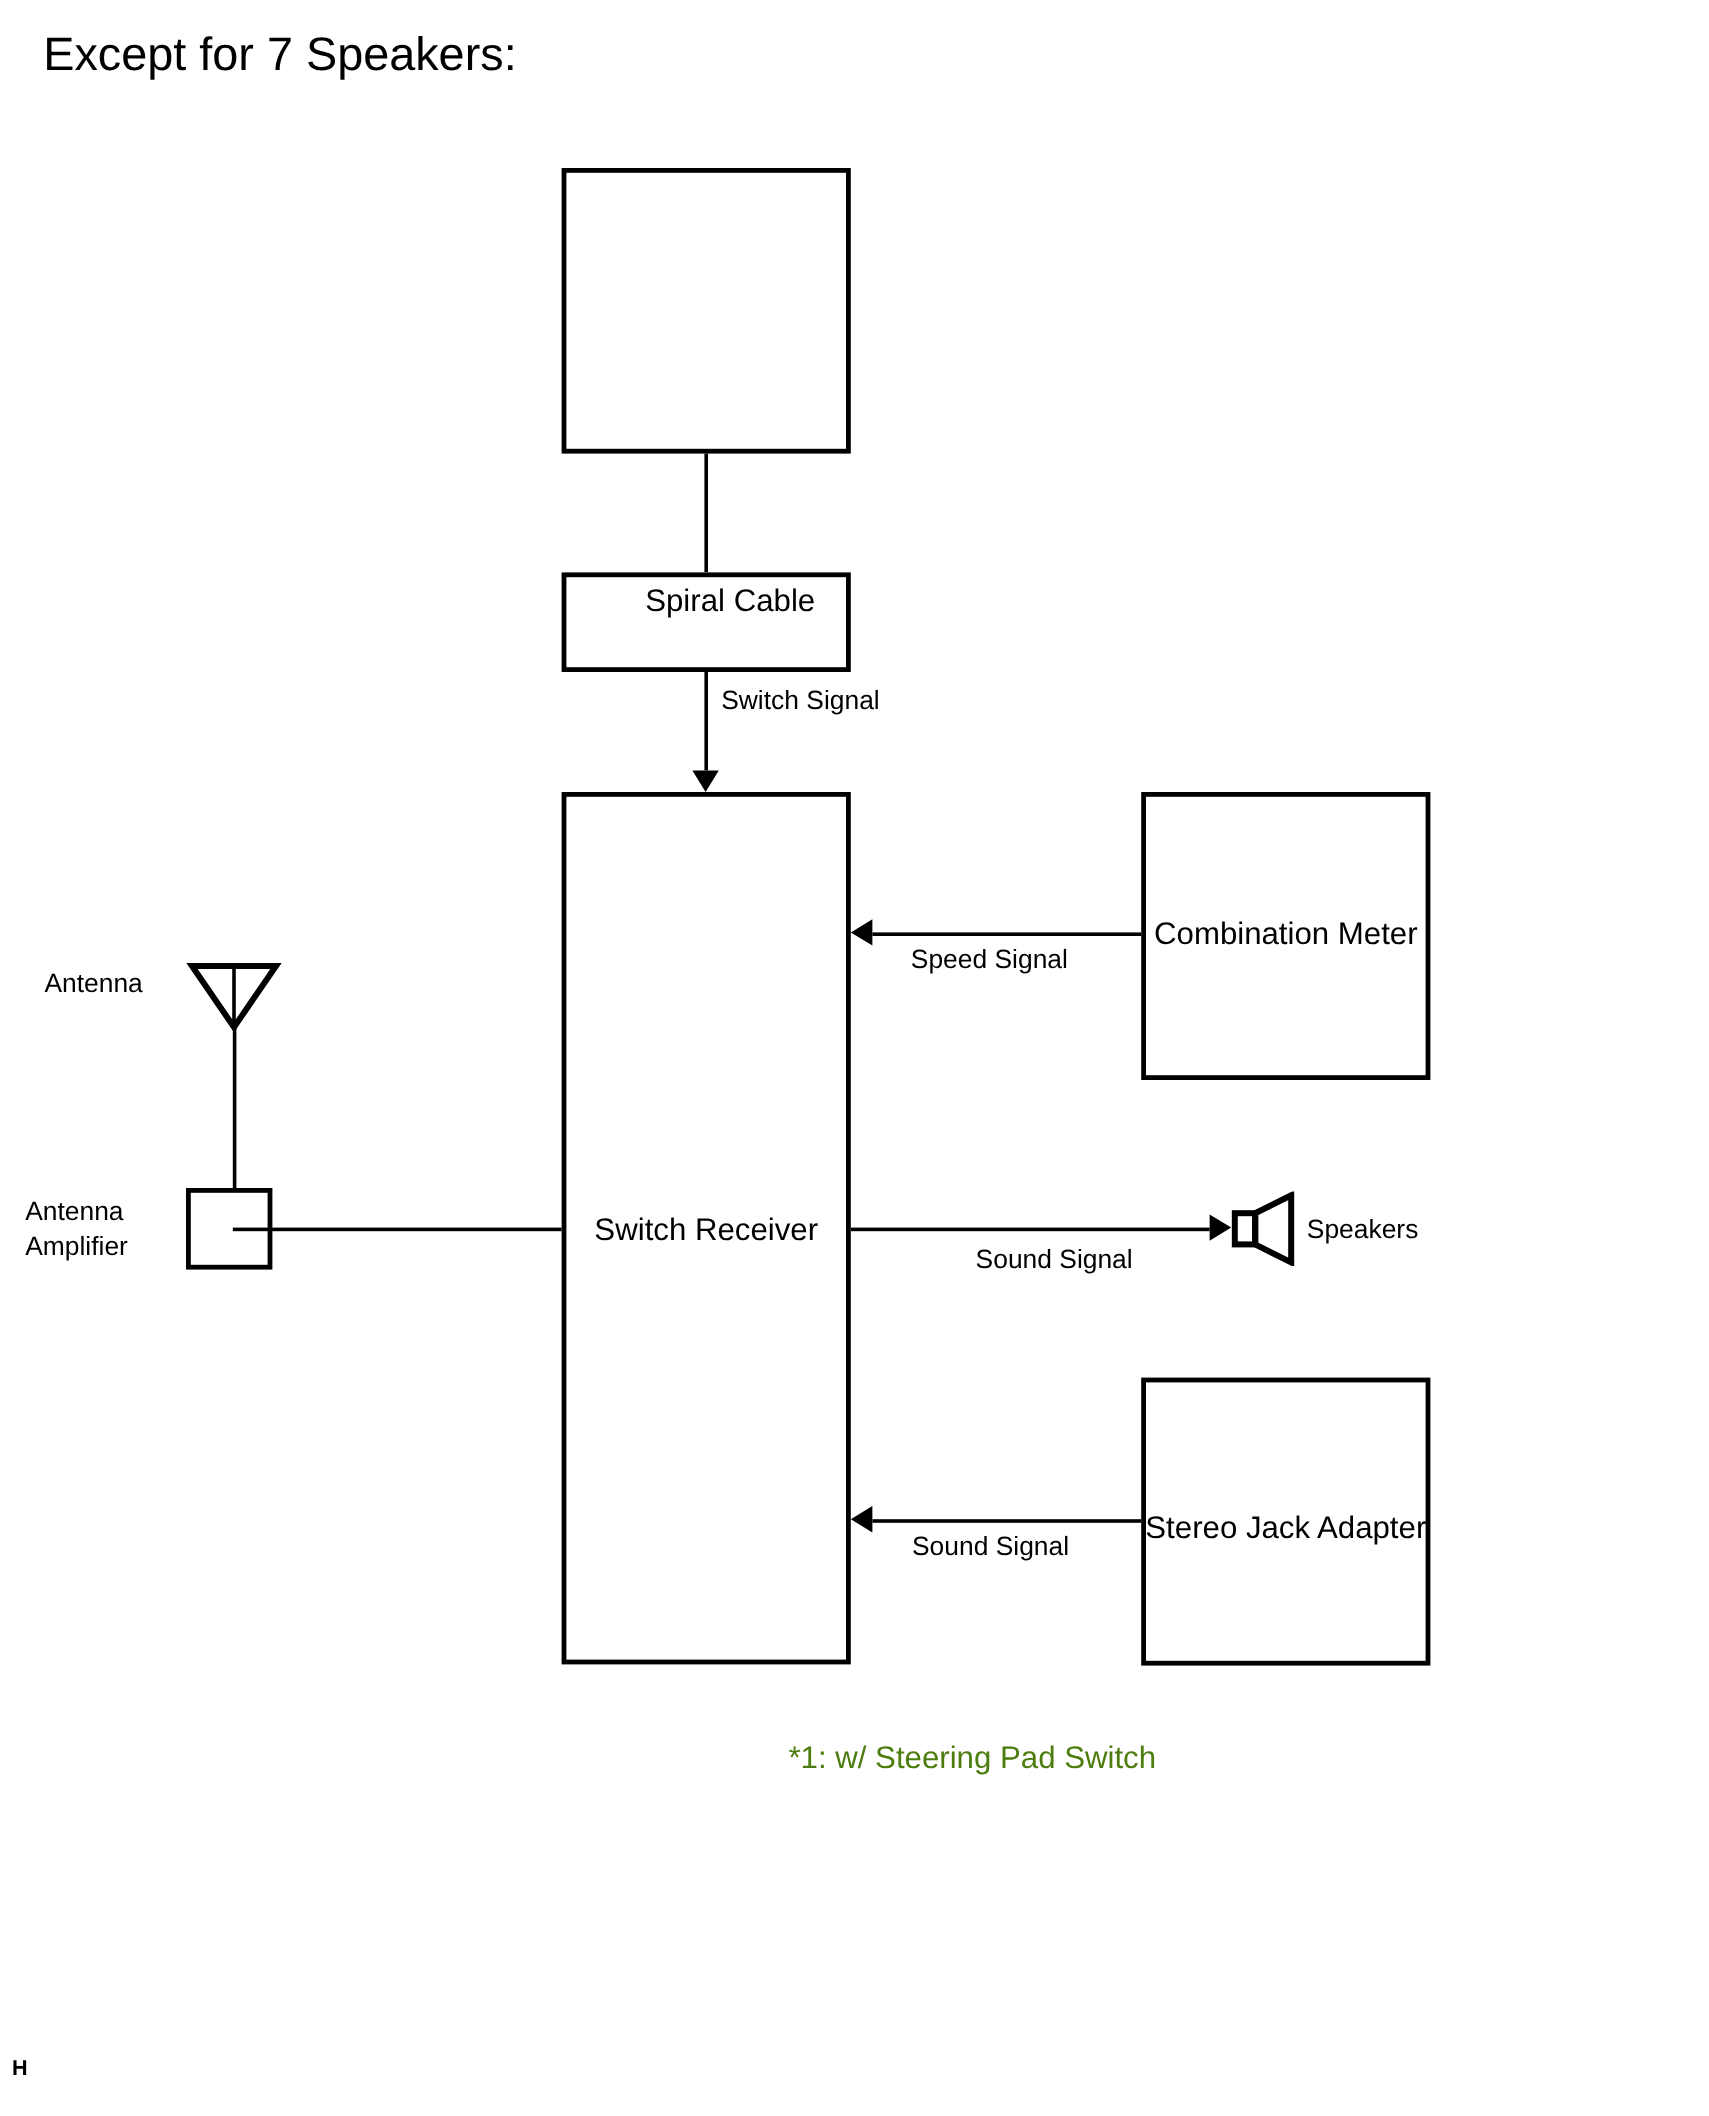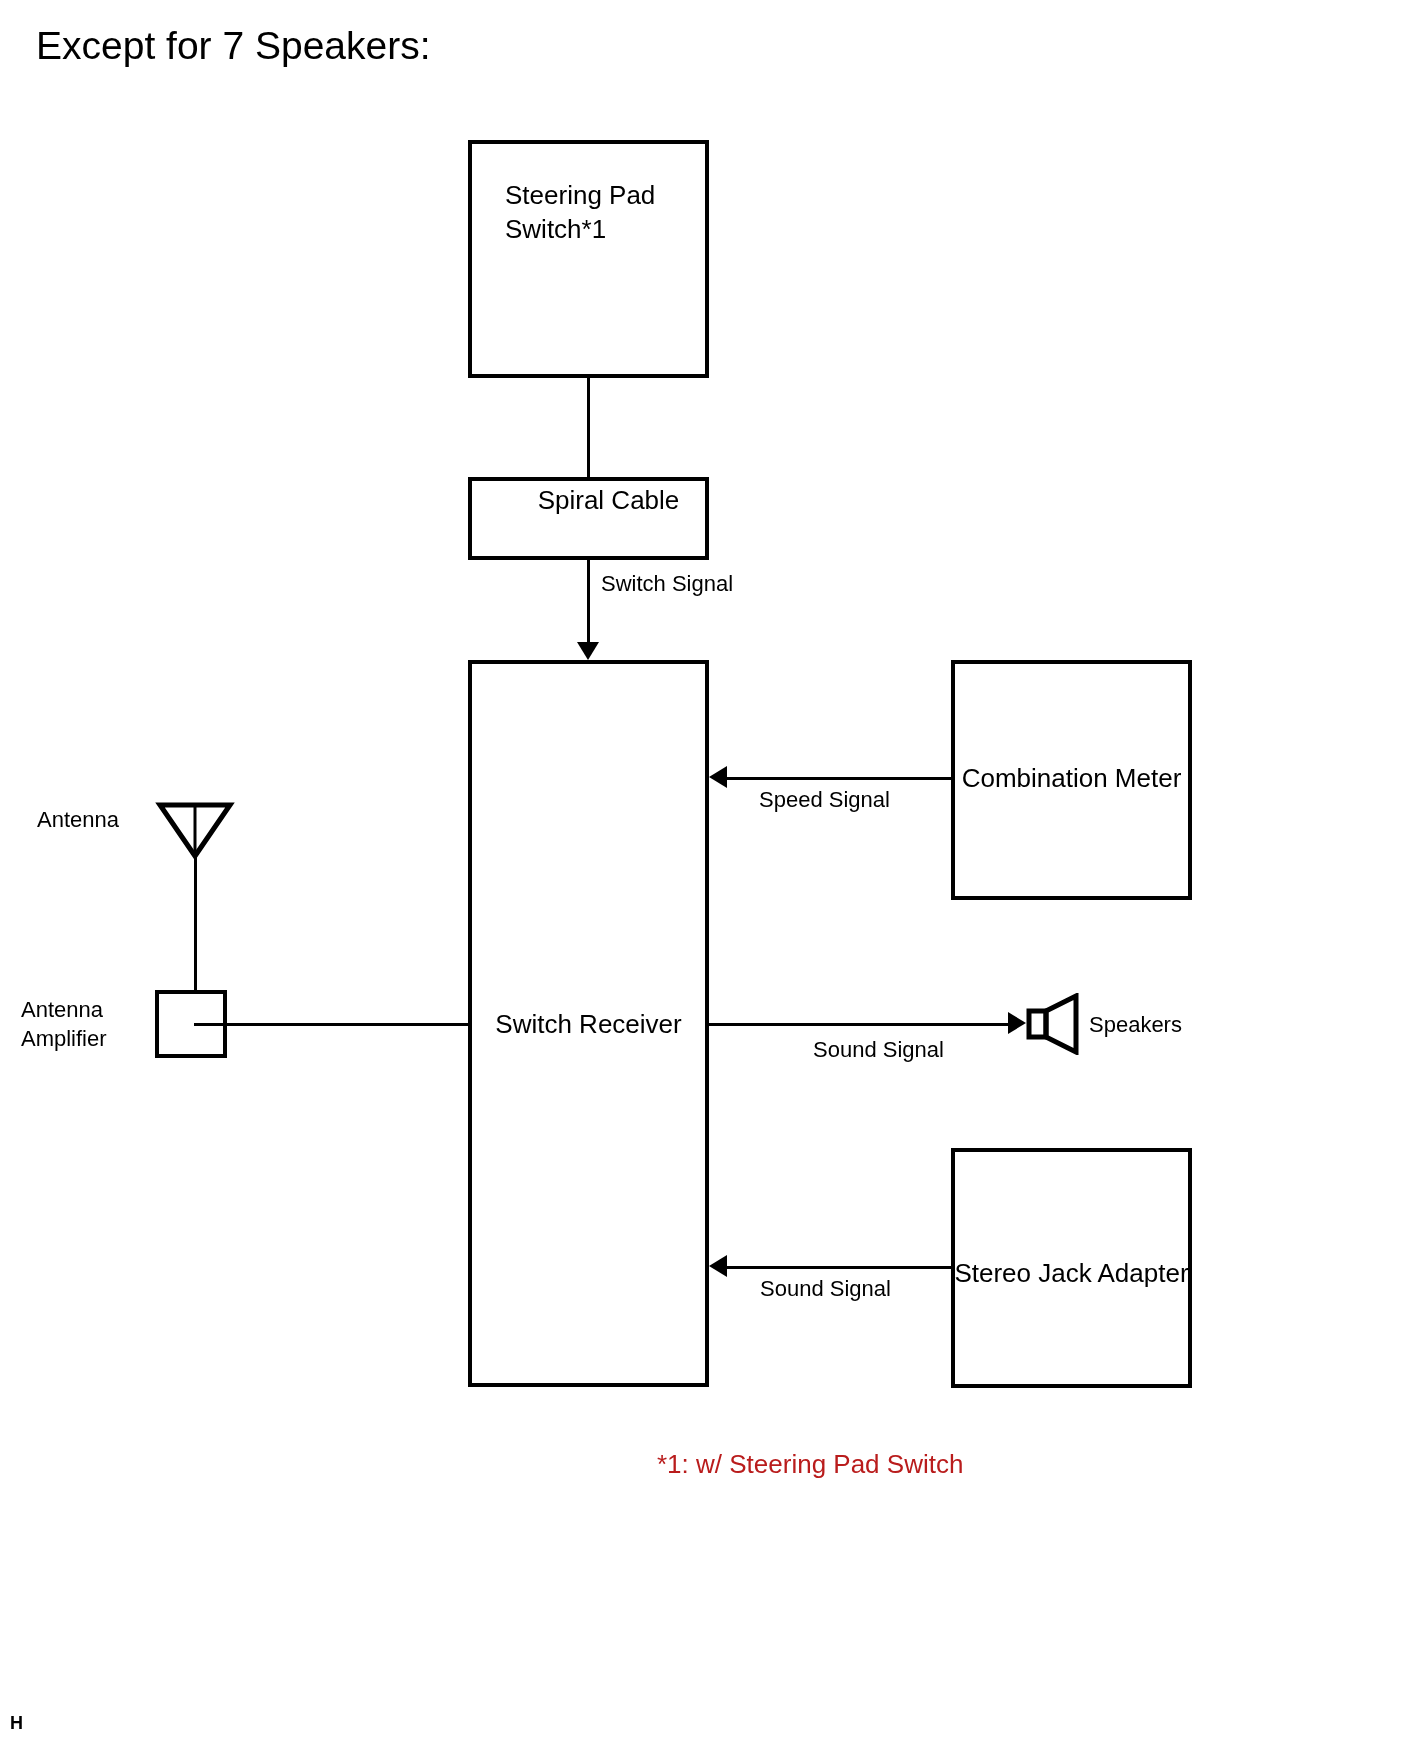--- a/index.html
+++ b/index.html
@@ -39,21 +39,21 @@
     white-space: pre-line;
   }
   .title-text {
     position: absolute;
     font-size: 39px;
     color: #000000;
   }
   .footnote-text {
     position: absolute;
     font-size: 26px;
-    color: #b91c1c;
+    color: #4d7c0f;
   }
   .corner-mark {
     position: absolute;
     font-size: 18px;
     font-weight: bold;
     color: #000000;
   }
   .conn-v {
     position: absolute;
     width: 0;
@@ -96,22 +96,20 @@
   }
 </style>
 </head>
 <body>
 
 <div id="page">
 
   <div class="title-text" style="left:36px; top:24px;">Except for 7 Speakers:</div>
 
   <div class="node-box" style="left:468px; top:140px; width:241px; height:238px;"></div>
-  <div class="box-label" style="left:505px; top:178px; width:200px;">Steering Pad
-Switch*1</div>
 
   <div class="conn-v" style="left:587px; top:378px; height:99px;"></div>
 
   <div class="node-box" style="left:468px; top:477px; width:241px; height:83px;"></div>
   <div class="box-label" style="left:468px; top:483px; width:241px; text-align:center;padding-left:20px;">Spiral Cable</div>
 
   <div class="conn-v" style="left:587px; top:560px; height:82px;"></div>
   <div class="arrow-down" style="left:577px; top:642px;"></div>
   <div class="plain-text" style="left:601px; top:569px;">Switch Signal</div>
 

